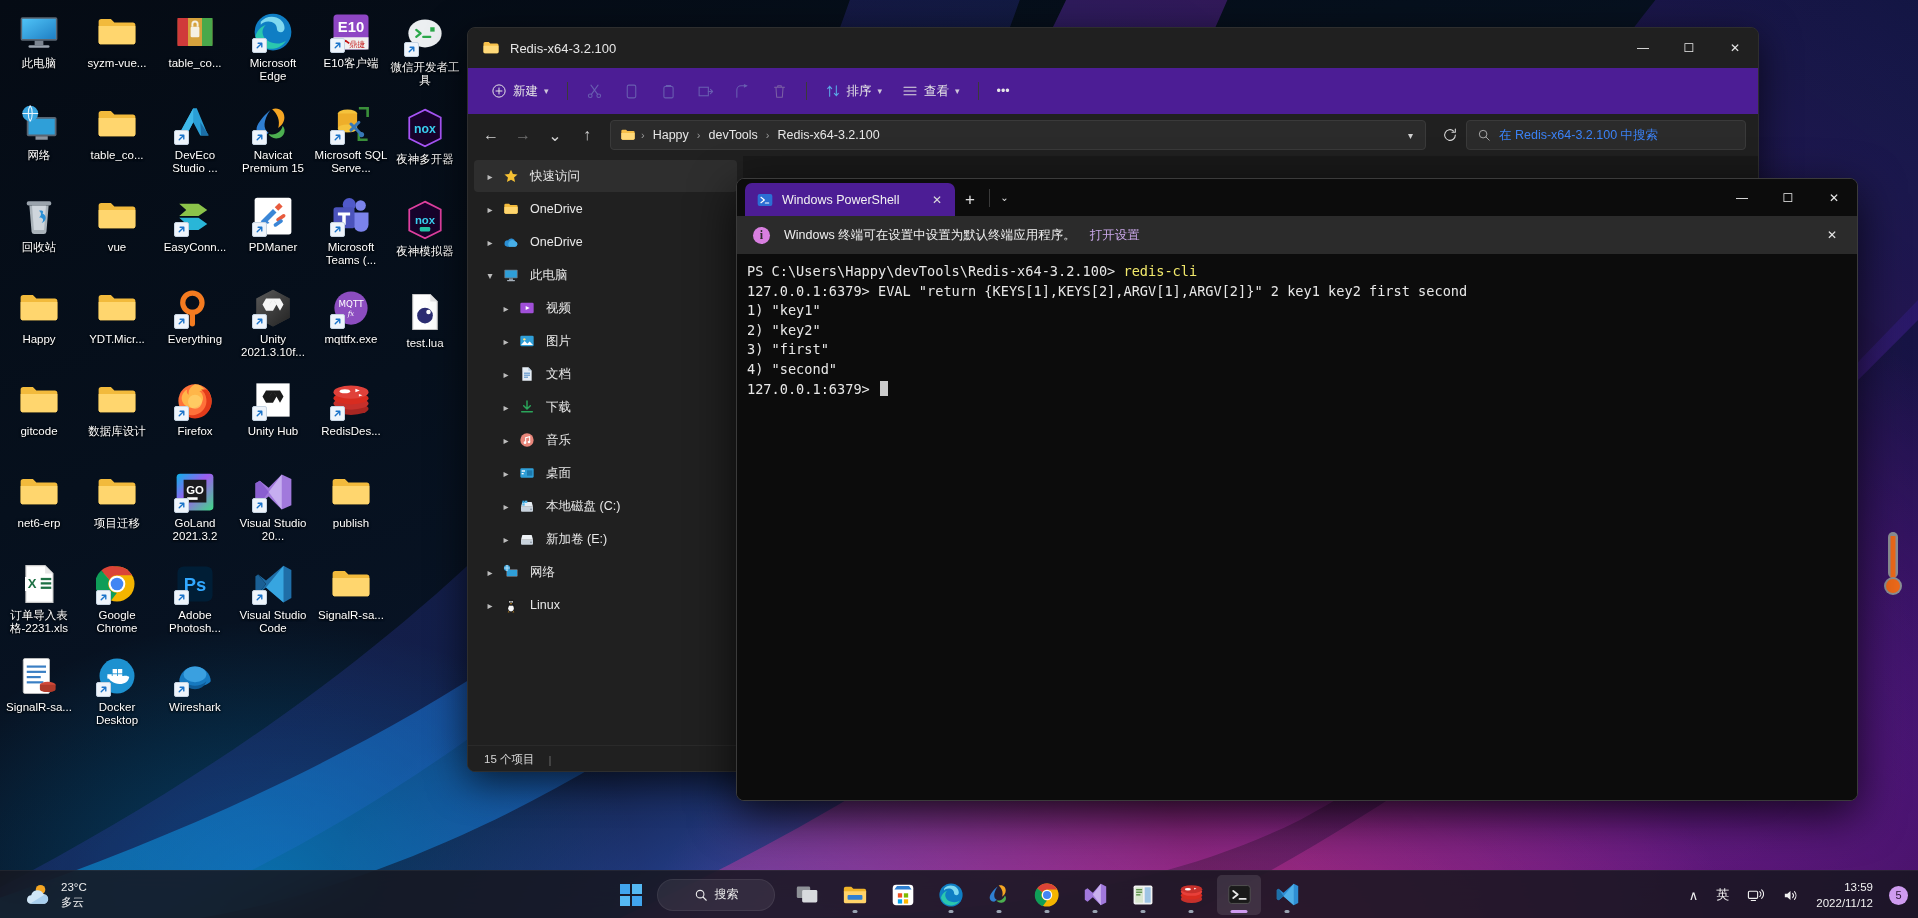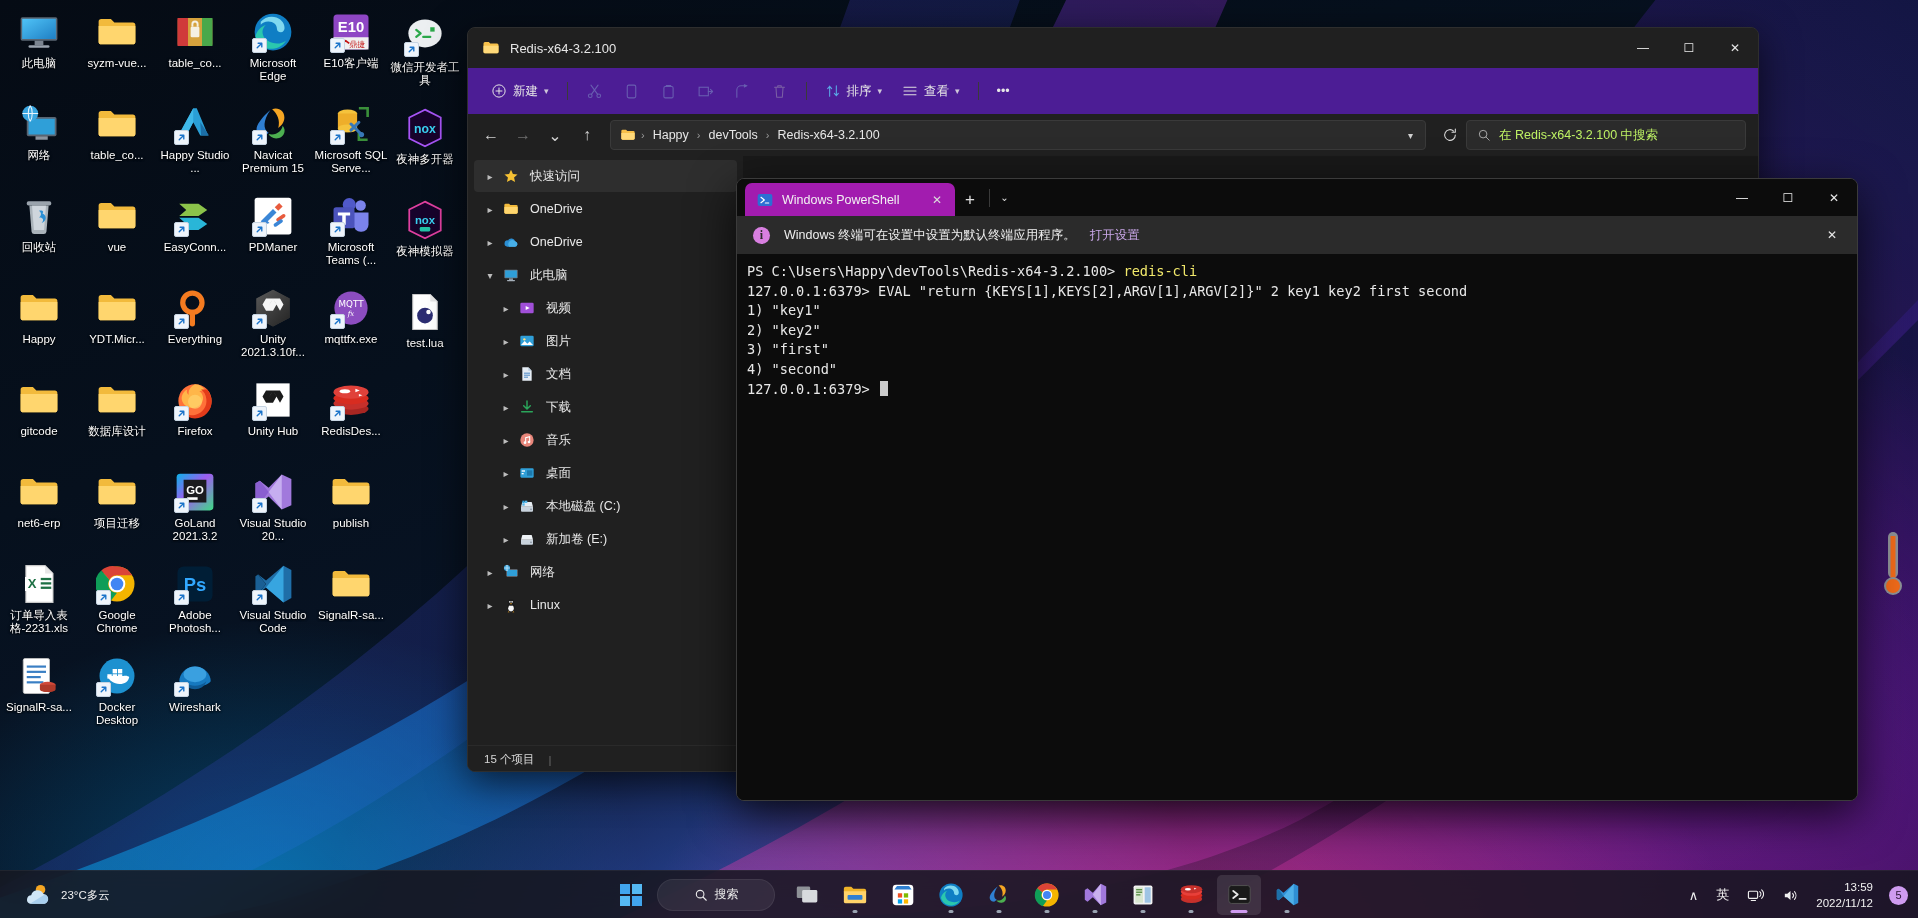--- a/index.html
+++ b/index.html
@@ -129,21 +129,21 @@
   #breadcrumb { display: flex; align-items: center; gap: 2px; flex: 1; }
   .crumb { color: #e6e6e6; font-size: 12.5px; padding: 3px 5px; border-radius: 3px; }
   .crumb-sep { color: #9a9a9a; font-size: 11px; padding: 0 1px; }
   #bc-chev { color: #cfcfcf; font-size: 10px; padding: 0 6px; }
   #refresh-btn { width: 28px; height: 28px; display:flex; align-items:center; justify-content:center; color:#d8d8d8; border-radius:4px;}
   #search-box {
     width: 280px; height: 30px;
     background: #2b2b2b; border: 1px solid #3a3a3a; border-radius: 4px;
     display: flex; align-items: center; gap: 8px; padding: 0 10px;
   }
-  #search-box .ph { color: #bef264; font-size: 12.5px; }
+  #search-box .ph { color: #3b82f6; font-size: 12.5px; }
 
   #exp-body { display: flex; height: calc(745px - 40px - 46px - 42px - 28px); background: #191919; }
   #exp-sidebar {
     width: 275px; background: #202020; padding-top: 4px;
     overflow: hidden;
   }
   .tree-row {
     height: 32px; display: flex; align-items: center;
     padding-left: 6px; gap: 2px;
     color: #e9e9e9; font-size: 12.5px; border-radius: 4px;
@@ -173,21 +173,21 @@
     overflow: hidden;
     z-index: 3;
     border: 1px solid #3b3b3b;
   }
   #term-tabbar {
     height: 37px; background: #0c0c0c; display: flex; align-items: flex-end;
     padding-left: 8px;
   }
   #term-tab {
     height: 33px; min-width: 210px;
-    background: #a21caf;
+    background: #4c1d95;
     border-radius: 7px 7px 0 0;
     display: flex; align-items: center; padding: 0 6px 0 12px; gap: 9px;
   }
   #term-tab .ps-ico { width: 16px; height: 16px; }
   #term-tab-title { color: #f2f2f2; font-size: 12.5px; flex: 1; white-space: nowrap; }
   #term-tab-close { width: 24px; height: 24px; display:flex; align-items:center; justify-content:center; color:#dcdcdc; font-size: 12px; border-radius:4px;}
   #term-newtab, #term-tabmenu {
     width: 30px; height: 33px; display:flex; align-items:center; justify-content:center;
     color: #e0e0e0;
   }
@@ -239,21 +239,21 @@
     backdrop-filter: blur(18px);
     display: flex; align-items: center;
     z-index: 10;
     border-top: 1px solid rgba(255,255,255,0.05);
   }
   #weather {
     position: absolute; left: 14px; top: 0; height: 48px;
     display: flex; align-items: center; gap: 9px; padding: 0 8px;
     border-radius: 5px;
   }
-  #weather .wtxt { display:flex; flex-direction: row; line-height: 15px; }
+  #weather .wtxt { display:flex; flex-direction: column; line-height: 15px; }
   #weather .wtxt span { color: #f0f0f0; font-size: 11.5px; }
   #tb-center {
     position: absolute; left: 50%; transform: translateX(-50%);
     height: 64px; display: flex; align-items: center; gap: 4px;
   }
   .tb-item {
     width: 44px; height: 40px; border-radius: 5px;
     display: flex; align-items: center; justify-content: center;
     position: relative;
   }
@@ -423,21 +423,21 @@
             <path d="M22 6 5 37h9l8-15 8 15h9L26 6z" fill="#2a9fd6"></path>
             <path d="M22 6 5 37h9l8-15z" fill="#3fb8e8"></path>
             <path d="M30 22l10 15h-9z" fill="#1c6fa8"></path>
           </svg>
           <span class="shortcut-arrow">
             <svg viewBox="0 0 24 24">
               <path d="M7 17 17 7M9 7h8v8" fill="none" stroke="#1a73c9" stroke-width="3" stroke-linecap="round" stroke-linejoin="round"></path>
             </svg>
           </span>
         </span>
-        <span class="lbl">Happy Studio ...</span>
+        <span class="lbl">DevEco Studio ...</span>
       </div>
       <div class="dicon">
         <span class="glyph">
           <svg viewBox="0 0 48 48">
             <path d="M14 38c-7 0-10.5-6-8-12C9 19.5 16 12 21 8c-8.5 12-8.5 22-2 26z" fill="#2f7fd1"></path>
             <path d="M23 7c8-2.5 14 2.5 14 9.5 0 5.2-3.5 9.5-7 12 2.5-8.5-1-16.5-7-21.5z" fill="#f5a623"></path>
             <path d="M35 26c4.5 5 2 12-4 14-5.5 1.8-10.5-1-12-4.5 9 2 15-3.5 16-9.5z" fill="#4caf50"></path>
           </svg>
           <span class="shortcut-arrow">
             <svg viewBox="0 0 24 24">

